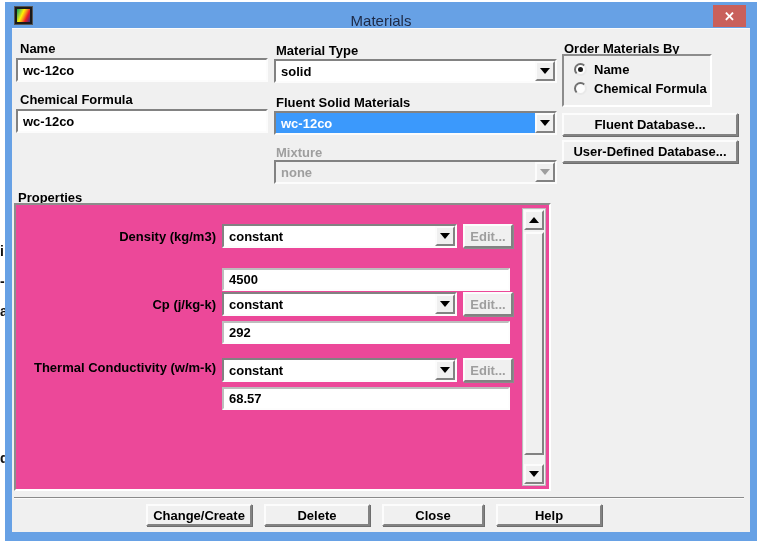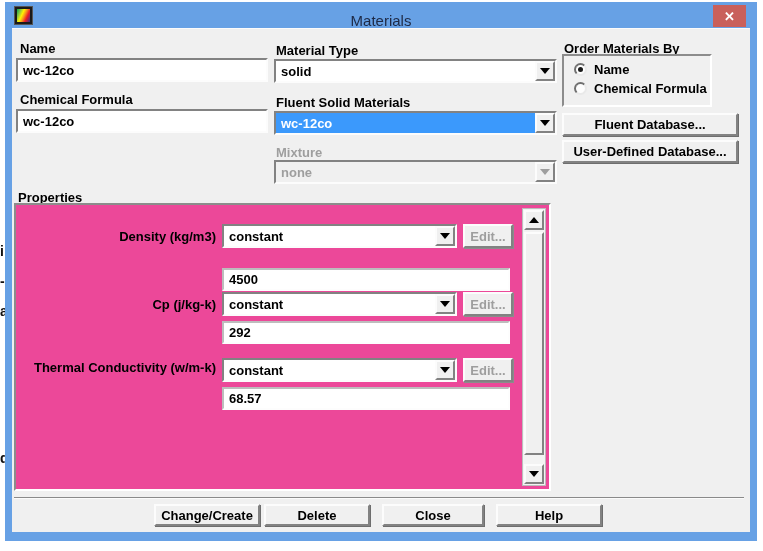--- a/index.html
+++ b/index.html
@@ -177,20 +177,20 @@
           </div>
           <div id="sb-thumb" style="top:23px;height:223px;"></div>
           <div class="sb-btn" style="bottom:1px;">
             <div class="tri-down"></div>
           </div>
         </div>
       </div>
 
       <div id="separator" style="left:2px;top:468px;width:730px;"></div>
 
-      <div class="abs btn" style="left:142px;top:475px;width:106px;height:22px;">Change/Create</div>
+      <div class="abs btn" style="left:134px;top:475px;width:106px;height:22px;">Change/Create</div>
       <div class="abs btn" style="left:252px;top:475px;width:106px;height:22px;">Delete</div>
       <div class="abs btn" style="left:370px;top:475px;width:102px;height:22px;">Close</div>
       <div class="abs btn" style="left:484px;top:475px;width:106px;height:22px;">Help</div>
 
     </div>
   </div>
 </div>
 
 </body></html>

